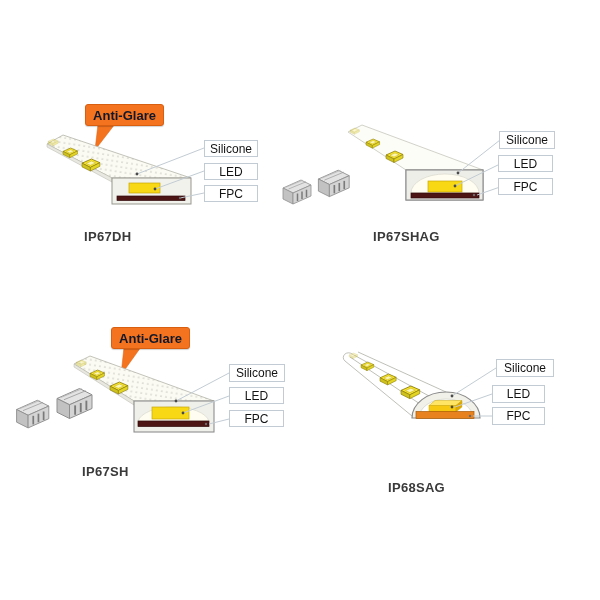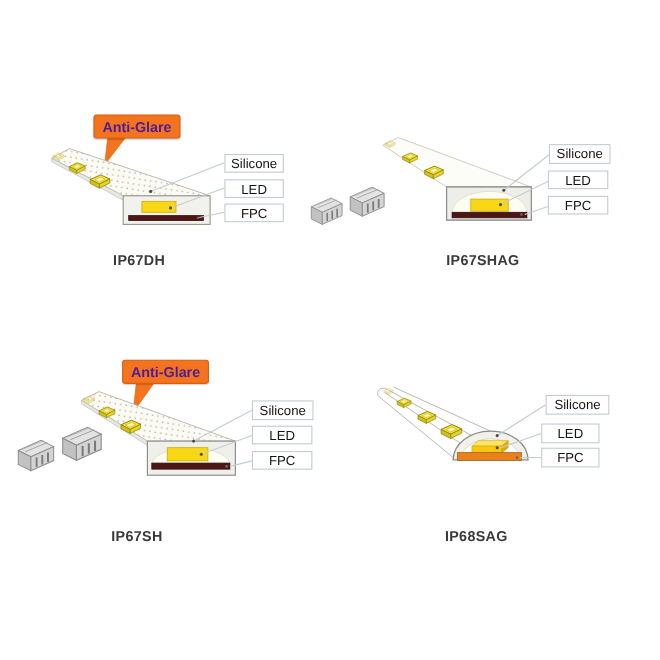--- a/index.html
+++ b/index.html
@@ -4,23 +4,23 @@
 <style>
   html,body{margin:0;padding:0;background:#fff;}
   .canvas{position:relative;width:600px;height:600px;background:#ffffff;overflow:hidden;
           font-family:"Liberation Sans",sans-serif;}
   .canvas svg{position:absolute;left:0;top:0;}
   .lbl{position:absolute;background:#ffffff;border:1px solid #c2cbd3;box-sizing:border-box;
        display:flex;align-items:center;justify-content:center;
        font-size:12px;color:#141414;line-height:1;}
   .callout{position:absolute;background:#f4731f;border:1px solid #d95f10;border-radius:3px;
        box-sizing:border-box;display:flex;align-items:center;justify-content:center;
-       font-size:13px;font-weight:bold;color:#4c1d95;
+       font-size:13px;font-weight:bold;color:#0f172a;
        box-shadow:0 1px 1px rgba(0,0,0,0.18);text-align:right;}
-  .ptitle{position:absolute;text-align:center;font-size:13px;font-weight:600;
+  .ptitle{position:absolute;font-size:13px;font-weight:600;
        color:#3a3a3a;letter-spacing:0.3px;}
 </style>
 </head>
 <body>
 
 <div class="canvas">
 
 <svg width="600" height="600" viewBox="0 0 600 600">
   <defs>
     <pattern id="agdots" width="5" height="5" patternUnits="userSpaceOnUse" patternTransform="rotate(9)">
@@ -161,26 +161,26 @@
 
 <div class="callout" style="left:85px;top:104px;width:79px;height:22px">Anti-Glare</div>
 <div class="lbl" style="left:204px;top:140px;width:54px;height:17px">Silicone</div>
 <div class="lbl" style="left:204px;top:163px;width:54px;height:17px">LED</div>
 <div class="lbl" style="left:204px;top:185px;width:54px;height:17px">FPC</div>
 <div class="ptitle" style="left:84px;top:229px;width:85px">IP67DH</div>
 
 <div class="lbl" style="left:499px;top:131px;width:56px;height:18px">Silicone</div>
 <div class="lbl" style="left:498px;top:155px;width:55px;height:17px">LED</div>
 <div class="lbl" style="left:498px;top:178px;width:55px;height:17px">FPC</div>
-<div class="ptitle" style="left:394px;top:229px;width:90px">IP67SHAG</div>
+<div class="ptitle" style="left:373px;top:229px;width:90px">IP67SHAG</div>
 
 <div class="callout" style="left:111px;top:327px;width:79px;height:22px">Anti-Glare</div>
 <div class="lbl" style="left:229px;top:364px;width:56px;height:18px">Silicone</div>
 <div class="lbl" style="left:229px;top:387px;width:55px;height:17px">LED</div>
 <div class="lbl" style="left:229px;top:410px;width:55px;height:17px">FPC</div>
-<div class="ptitle" style="left:82px;top:480px;width:85px">IP67SH</div>
+<div class="ptitle" style="left:82px;top:464px;width:85px">IP67SH</div>
 
 <div class="lbl" style="left:496px;top:359px;width:58px;height:18px">Silicone</div>
 <div class="lbl" style="left:492px;top:385px;width:53px;height:18px">LED</div>
 <div class="lbl" style="left:492px;top:407px;width:53px;height:18px">FPC</div>
 <div class="ptitle" style="left:388px;top:480px;width:90px">IP68SAG</div>
 
 </div>
 
 </body></html>

